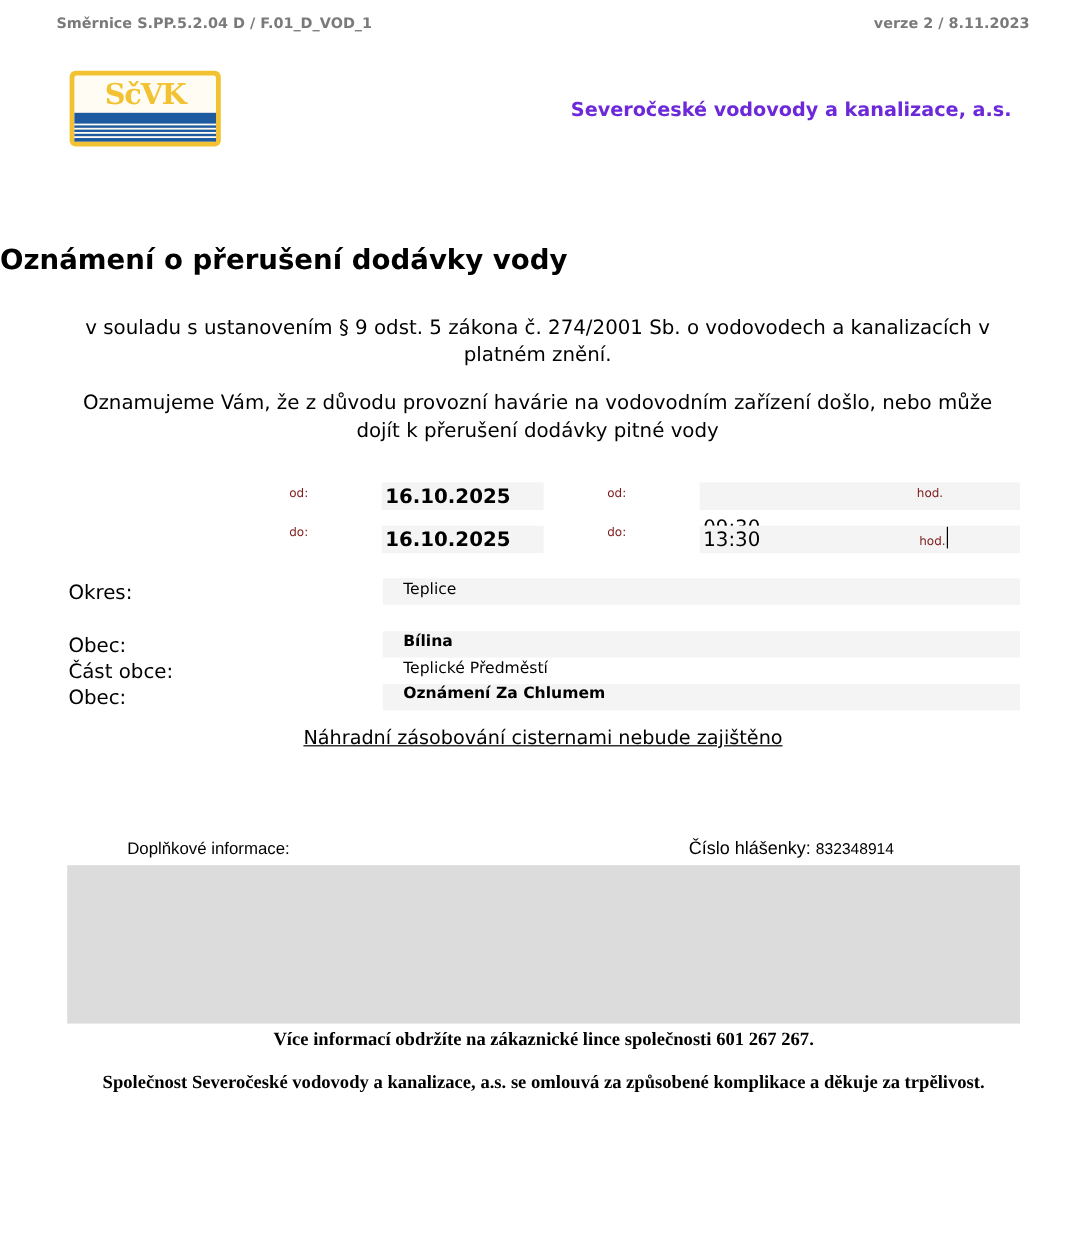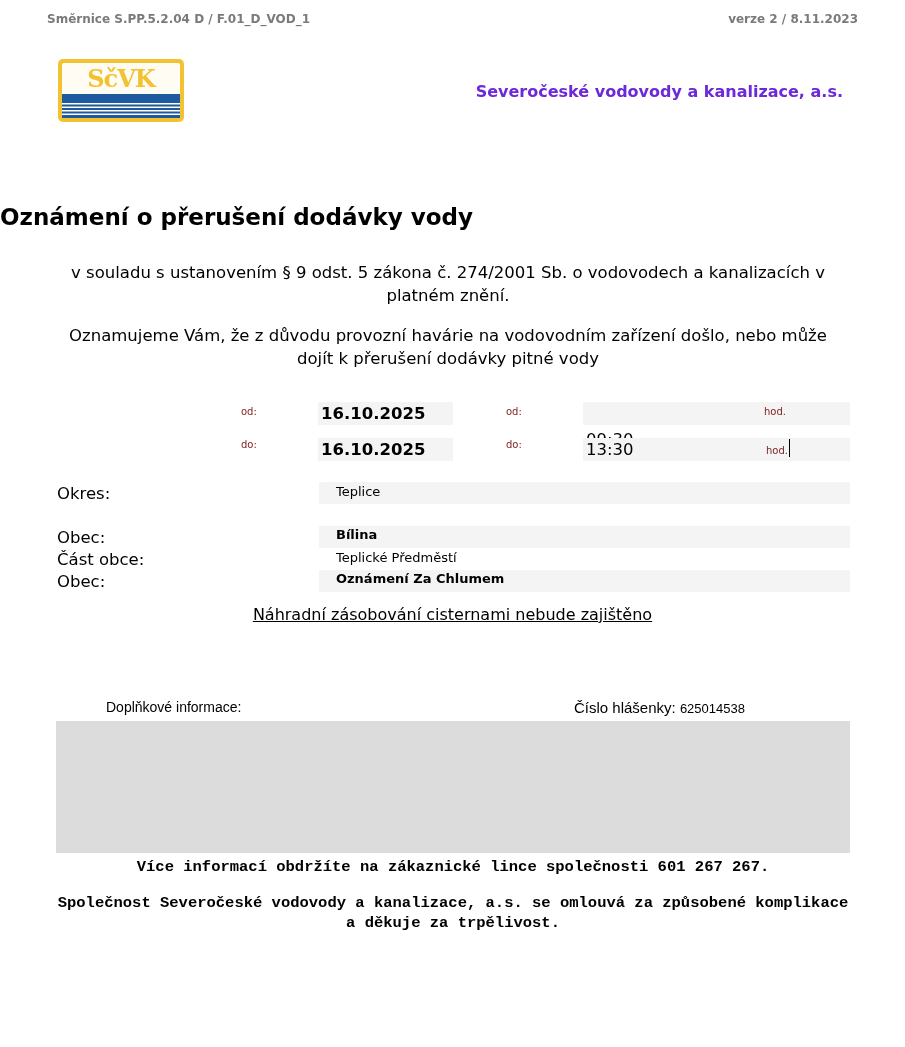--- a/index.html
+++ b/index.html
@@ -13,21 +13,21 @@
   .lbl{font-size:10px;color:#7f1d1d;}
   .fld{background:#f4f4f4;height:23px;}
   .val{font-size:16.5px;}
   .b{font-weight:bold;}
   .loc-lbl{left:57px;font-size:16.5px;}
   .loc-fld{left:319px;width:531px;height:22px;background:#f4f4f4;}
   .loc-val{left:336px;font-size:13px;}
   .notice{left:0;width:905px;text-align:center;top:605px;font-size:16px;text-decoration:underline;}
   .small{font-family:"Liberation Sans Narrow","Liberation Sans",sans-serif;font-size:14px;}
   .info-box{left:56px;top:721px;width:794px;height:132px;background:#dcdcdc;}
-  .foot{left:56px;width:794px;text-align:center;font-weight:bold;font-size:15.5px;line-height:20px;font-family:Liberation Mono, monospace;}
+  .foot{left:56px;width:794px;text-align:center;font-weight:bold;font-size:15.5px;line-height:20px;font-family:Liberation Serif, serif;}
   .caret{display:inline-block;width:1px;height:18px;background:#000;vertical-align:-3px;margin-left:1px;}
 </style>
 </head>
 <body>
 
 <div class="abs hdr" style="left:47px;">Směrnice S.PP.5.2.04 D / F.01_D_VOD_1</div>
 <div class="abs hdr" style="right:47px;">verze 2 / 8.11.2023</div>
 
 <div class="abs logo">
   <svg width="128" height="65" viewBox="0 0 128 65">
@@ -75,17 +75,17 @@
 <div class="abs loc-lbl" style="top:550px;">Část obce:</div>
 <div class="abs loc-val" style="top:550px;">Teplické Předměstí</div>
 
 <div class="abs loc-lbl" style="top:572px;">Obec:</div>
 <div class="abs loc-fld" style="top:570px;"></div>
 <div class="abs loc-val b" style="top:571px;">Oznámení Za Chlumem</div>
 
 <div class="abs notice">Náhradní zásobování cisternami nebude zajištěno</div>
 
 <div class="abs small" style="left:64px;top:699px;margin-left:42px;">Doplňkové informace:</div>
-<div class="abs small" style="left:574px;top:699px;font-size:15px;"><span>Číslo hlášenky:</span> <span style="font-size:13px;">625014538</span></div>
+<div class="abs small" style="left:574px;top:699px;font-size:15px;"><span>Číslo hlášenky:</span> <span style="font-size:13px;">832348914</span></div>
 <div class="abs info-box"></div>
 
 <div class="abs foot" style="top:857px;">Více informací obdržíte na zákaznické lince společnosti  601 267 267.</div>
 <div class="abs foot" style="top:893px;">Společnost Severočeské vodovody a kanalizace, a.s. se omlouvá za způsobené komplikace a děkuje za trpělivost.</div>
 
 </body></html>

